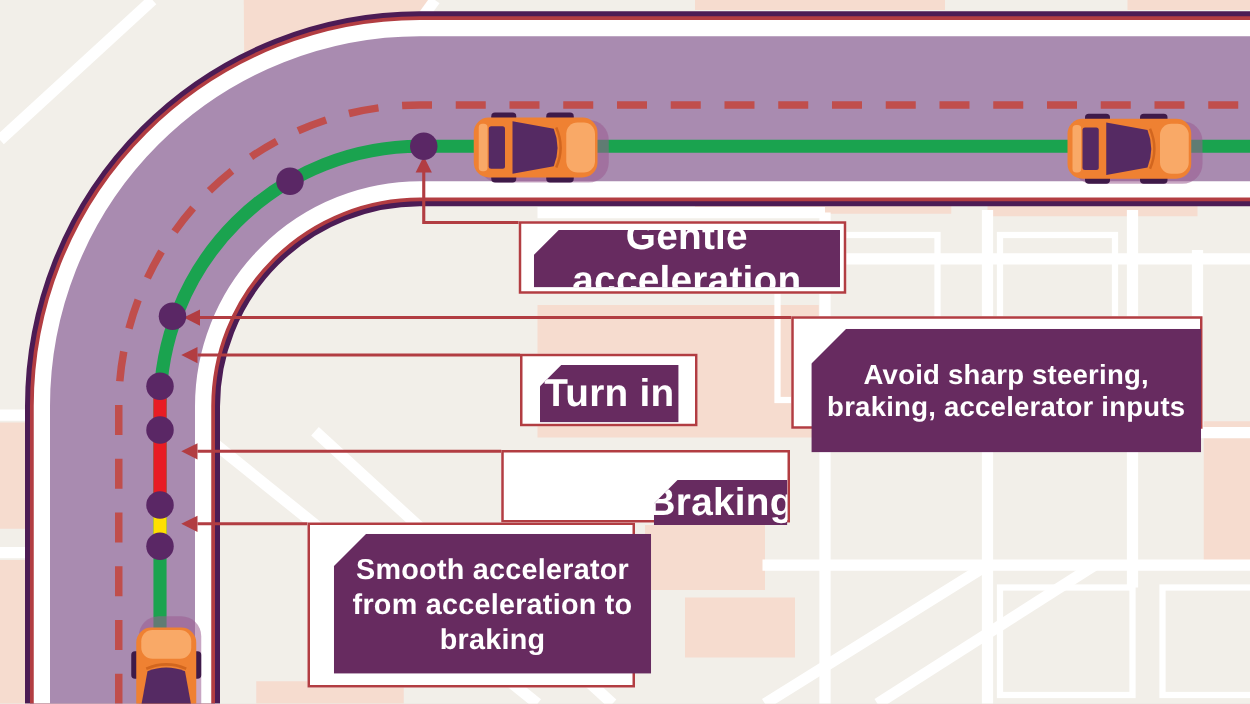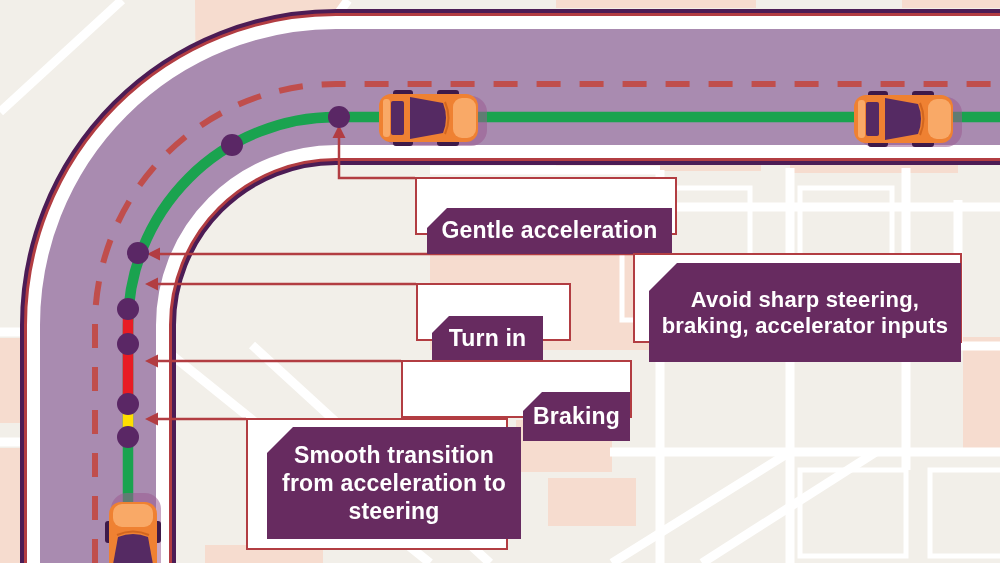--- a/index.html
+++ b/index.html
@@ -10,21 +10,21 @@
   .stage svg{position:absolute;left:0;top:0;}
   .callout{
     position:absolute;background:#ffffff;border:2px solid #b23d42;box-sizing:border-box;
   }
   .callout-box{
     position:absolute;background:#672b60;color:#fff;
     display:flex;align-items:center;justify-content:center;text-align:center;
     font-weight:bold;letter-spacing:.2px;
     clip-path:polygon(var(--bevel) 0,100% 0,100% 100%,0 100%,0 var(--bevel));
   }
-  .t23{font-size:23px;line-height:1.12;margin-top:24px;}
+  .t23{font-size:31px;line-height:1.12;}
   .t22{font-size:22px;line-height:1.15;padding:12px 2px;}
   .t23w{font-size:23px;line-height:1.22;padding:0 8px;}
 </style>
 </head>
 <body>
 
 <div class="stage">
 
 <svg width="1000" height="563" viewBox="0 0 1000 563">
 
@@ -139,31 +139,31 @@
       <span>Gentle acceleration</span>
     </div>
   </div>
 
   <div class="callout" style="left:633px;top:253px;width:329px;height:90px">
     <div class="callout-box t22" style="left:14px;top:8px;width:308px;height:75px;--bevel:28px">
       <span>Avoid sharp steering, braking, accelerator inputs</span>
     </div>
   </div>
 
-  <div class="callout" style="left:416px;top:283px;width:155px;height:58px">
+  <div class="callout" style="left:416px;top:283px;width:142px;height:58px">
     <div class="callout-box t23" style="left:14px;top:7px;width:111px;height:46px;--bevel:17px">
       <span>Turn in</span>
     </div>
   </div>
 
   <div class="callout" style="left:401px;top:360px;width:231px;height:58px">
-    <div class="callout-box t23" style="left:120px;top:6px;width:107px;height:49px;--bevel:19px">
+    <div class="callout-box t23" style="left:120px;top:22px;width:107px;height:36px;--bevel:19px">
       <span>Braking</span>
     </div>
   </div>
 
   <div class="callout" style="left:246px;top:418px;width:262px;height:132px">
     <div class="callout-box t23w" style="left:19px;top:7px;width:238px;height:112px;--bevel:26px">
-      <span>Smooth transition from acceleration to steering</span>
+      <span>Smooth accelerator from acceleration to braking</span>
     </div>
   </div>
 
 </div>
 
 </body></html>

